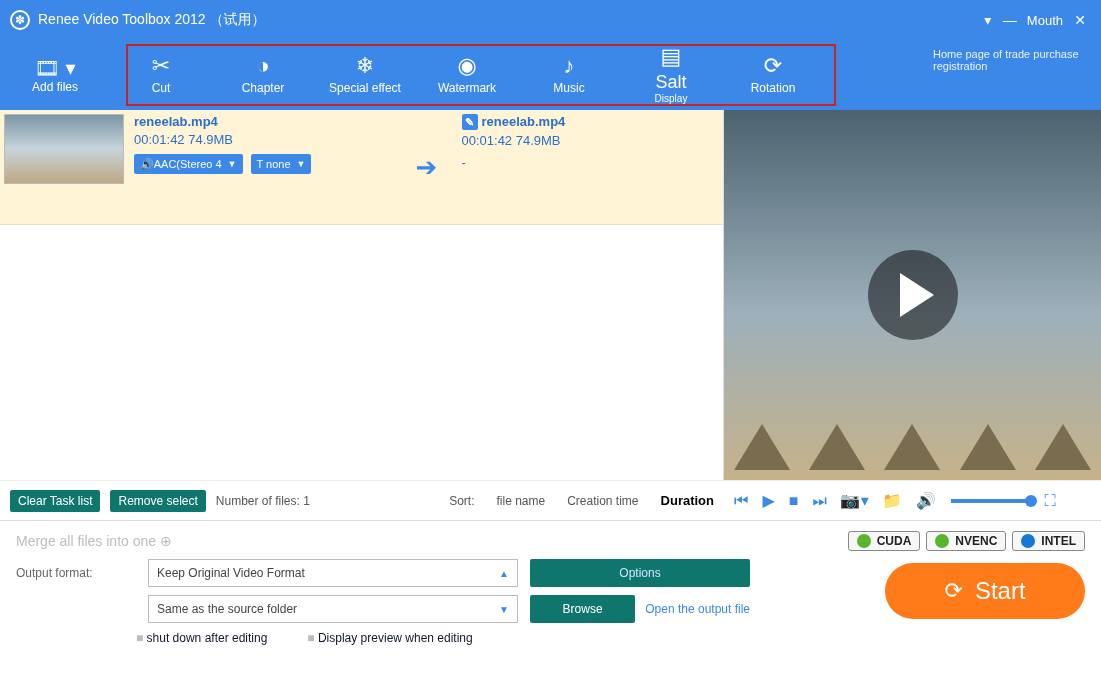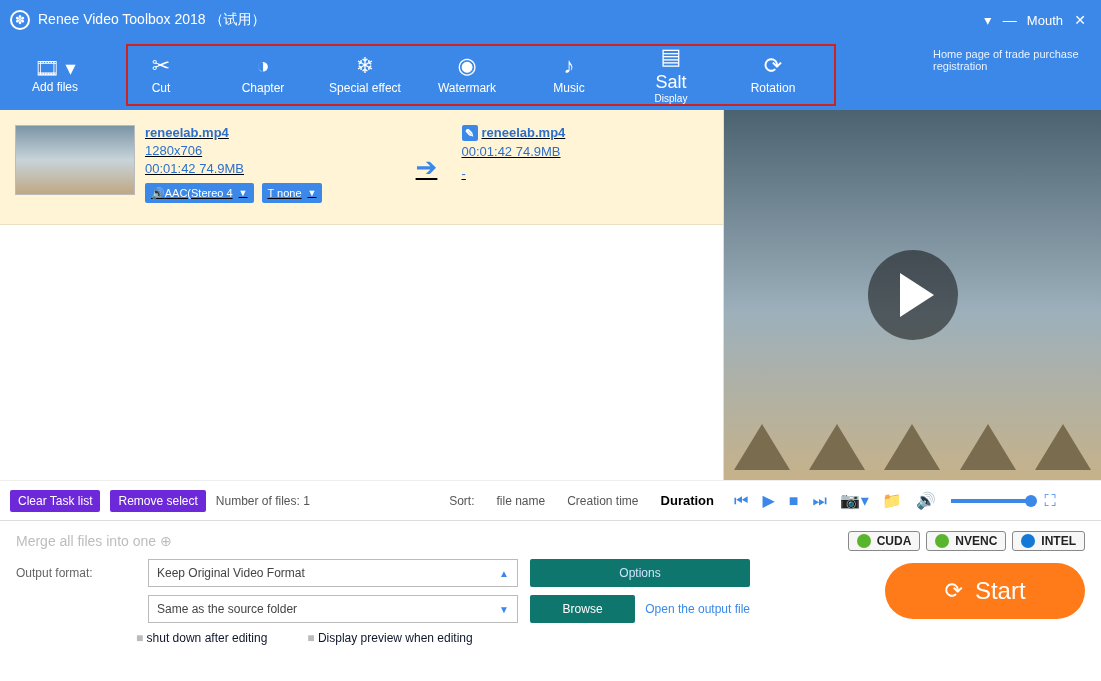--- a/index.html
+++ b/index.html
@@ -57,25 +57,24 @@
     margin-left: auto; width: 180px; font-size: 11px; padding: 8px 12px;
     color: #eaf2ff;
   }
 
   
   .filearea { display: flex; height: 370px; }
   .filelist { flex: 1; border-right: 1px solid #ddd; overflow: hidden; }
   .file-row {
     background: #fff5d6;
     height: 115px;
-    padding: 15px;
+    padding: 4px;
     display: flex;
     gap: 10px;
     border-bottom: 1px solid #e8e0c0;
-    text-decoration: underline;
   }
   .file-thumb {
     width: 120px; height: 70px;
     background: linear-gradient(#7b95a6, #c8d4da 50%, #bfa883 100%);
     border: 1px solid #bbb;
   }
   .file-col { flex: 1; display: flex; flex-direction: column; gap: 3px; font-size: 13px; color: #2c6fcb; }
   .file-col .fn { font-weight: 600; }
   .file-arrow { width: 50px; display:flex; align-items:center; justify-content:center; color:#3b88e9; font-size:26px; }
   .file-selects { display: flex; gap: 8px; margin-top: 4px; }
@@ -129,21 +128,21 @@
     position:absolute; right:-6px; top:-4px; width:12px; height:12px; border-radius:50%;
     background:#3b88e9;
   }
 
   
   .listfooter {
     height: 40px; display:flex; align-items:center; gap:10px; padding:0 10px;
     font-size:12px; color:#555; border-top:1px solid #eee;
   }
   .listfooter .bluebtn {
-    background:#6d28d9; color:#fff; padding:4px 8px; border-radius:2px; cursor:pointer;
+    background:#0f766e; color:#fff; padding:4px 8px; border-radius:2px; cursor:pointer;
     font-size:12px;
   }
   .listfooter .sortlabel { margin-left:auto; }
   .listfooter .sortopt { margin-left:12px; cursor:pointer; }
   .listfooter .sortopt.bold { font-weight:700; color:#000; font-size:13px; }
 
   
   .bottom {
     border-top:1px solid #ddd; padding:10px 16px 4px 16px;
     display:grid; grid-template-columns: 120px 370px 220px 1fr; gap:8px 12px;
@@ -183,21 +182,21 @@
   .startbtn .spin { font-size:22px; }
 
   .bottom .checks { grid-column: 1 / -1; display:flex; gap:40px; color:#0f172a; font-size:12px; padding-left:120px; }
   .bottom .checks .chk::before { content:"■ "; color:#bbb; }
 </style>
 </head>
 <body>
 
 <div class="titlebar">
   <span class="logo">✽</span>
-  <span class="title">Renee Video Toolbox 2018 （试用）</span>
+  <span class="title">Renee Video Toolbox 2012 （试用）</span>
   <span class="spacer"></span>
   <span class="sys-btn">▾</span>
   <span class="sys-btn">—</span>
   <span class="mouth">Mouth</span>
   <span class="sys-btn">✕</span>
 </div>
 
 <div class="toolbar">
   <div class="add-btn">
     <span class="ico">🎞 ▾</span>
@@ -238,21 +237,20 @@
 
   <div class="homepage">Home page of trade purchase registration</div>
 </div>
 
 <div class="filearea">
   <div class="filelist">
     <div class="file-row">
       <div class="file-thumb"></div>
       <div class="file-col">
         <span class="fn">reneelab.mp4</span>
-        <span>1280x706</span>
         <span>00:01:42  74.9MB</span>
         <div class="file-selects">
           <div class="mini-select">
             <span>🔊</span>
             <span>AAC(Stereo 4</span>
             <span class="arr">▼</span>
           </div>
           <div class="mini-select">
             <span>T none</span>
             <span class="arr">▼</span>

